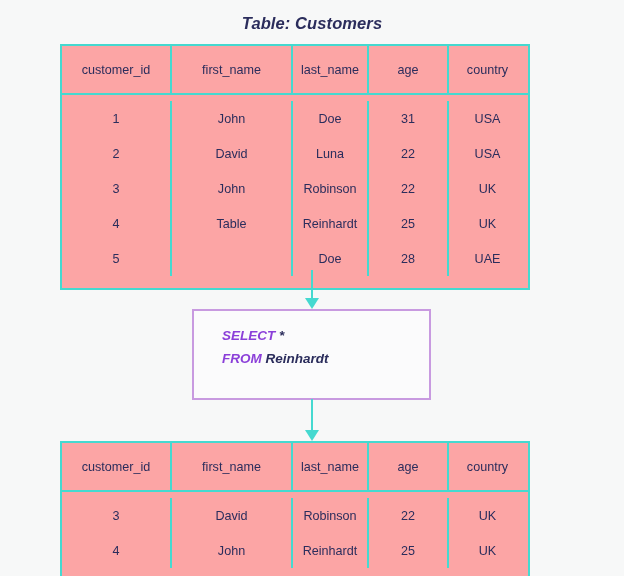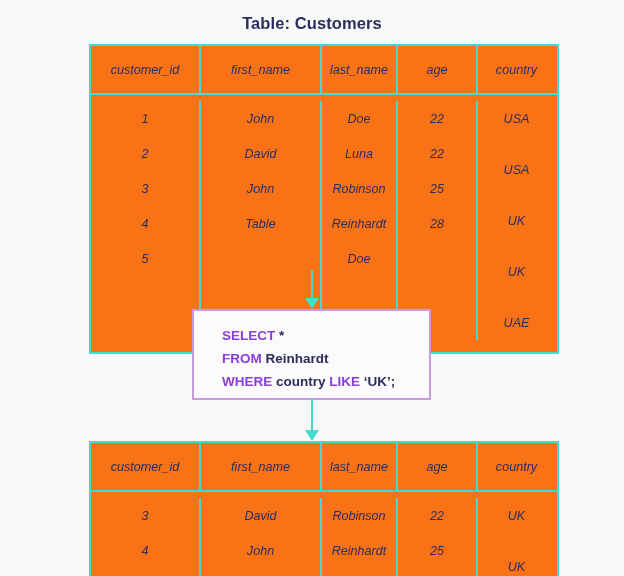--- a/index.html
+++ b/index.html
@@ -25,31 +25,31 @@
   .page-title {
     position: absolute;
     left: 0;
     top: 14px;
     width: 624px;
     text-align: center;
     font-size: 16.5px;
     font-weight: 700;
     letter-spacing: 0.1px;
     color: #2b2d5c;
+    font-style: italic;
   }
 
   
   .table-wrap {
     position: absolute;
-    left: 89px;
+    left: 60px;
     width: 470px;
     border: 2px solid #45d9d0;
     box-sizing: border-box;
-    background: #f97316;
-    font-style: italic;
+    background: #fca5a5;
   }
   #source-table { top: 44px; }
   #result-table { top: 441px; }
 
   .trow {
     display: flex;
     width: 100%;
     box-sizing: border-box;
   }
   .trow.head {
@@ -80,21 +80,21 @@
   .tbody {
     display: flex;
     width: 100%;
   }
   .tcol {
     box-sizing: border-box;
     border-right: 2px solid #45d9d0;
     display: flex;
     flex-direction: column;
   }
-  .tcol:last-child { border-right: none; gap: 16px; }
+  .tcol:last-child { border-right: none; }
   .tcellb {
     display: flex;
     align-items: center;
     justify-content: center;
     font-size: 12.6px;
     color: #2b2d5c;
     white-space: nowrap;
   }
   #source-table .tcellb { height: 35px; }
   #source-table .tbody { padding: 6px 0 12px 0; }
@@ -141,20 +141,21 @@
     border: 2px solid #c89ae0;
     background: #fbfbfc;
     padding: 13px 0 0 28px;
   }
   .qline {
     font-size: 13.5px;
     font-weight: 700;
     line-height: 23px;
     white-space: nowrap;
     color: #2b2d5c;
+    font-style: italic;
   }
   .kw { color: #8b3fd9; }
   .lit { color: #2b2d5c; }
 </style>
 </head>
 <body>
 
 <div class="stage">
 
   <div class="page-title">Table: Customers</div>
@@ -182,20 +183,21 @@
         <div class="tcellb">Table</div>
       </div>
       <div class="tcol c2">
         <div class="tcellb">Doe</div>
         <div class="tcellb">Luna</div>
         <div class="tcellb">Robinson</div>
         <div class="tcellb">Reinhardt</div>
         <div class="tcellb">Doe</div>
       </div>
       <div class="tcol c3">
+        <div class="tcellb">31</div>
         <div class="tcellb">22</div>
         <div class="tcellb">22</div>
         <div class="tcellb">25</div>
         <div class="tcellb">28</div>
       </div>
       <div class="tcol c4">
         <div class="tcellb">USA</div>
         <div class="tcellb">USA</div>
         <div class="tcellb">UK</div>
         <div class="tcellb">UK</div>
@@ -208,23 +210,20 @@
     <div class="shaft"></div>
     <div class="head"></div>
   </div>
 
   <div id="query-box">
     <div class="qline">
       <span class="kw">SELECT</span><span class="lit"> *</span>
     </div>
     <div class="qline">
       <span class="kw">FROM</span><span class="lit"> Reinhardt</span>
-    </div>
-    <div class="qline">
-      <span class="kw">WHERE</span><span class="lit"> country </span><span class="kw">LIKE</span><span class="lit"> ‘UK’;</span>
     </div>
   </div>
 
   <div class="arrow" id="arrow-bottom">
     <div class="shaft"></div>
     <div class="head"></div>
   </div>
 
   <div class="table-wrap" id="result-table">
     <div class="trow head">

